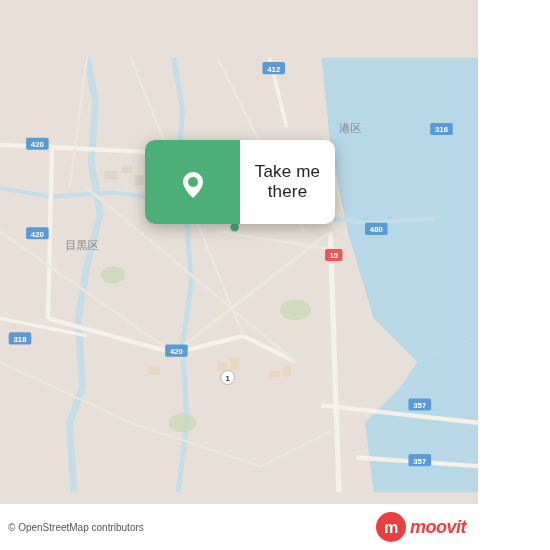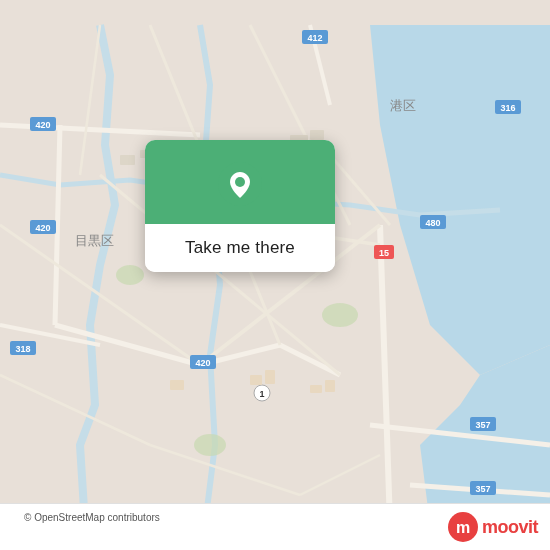--- a/index.html
+++ b/index.html
@@ -5,21 +5,21 @@
     * { margin: 0; padding: 0; box-sizing: border-box; }
     body {
       width: 550px;
       height: 550px;
       overflow: hidden;
       font-family: Arial, sans-serif;
       position: relative;
     }
 
     #map-container {
-      width: 550px;
+      width: 478px;
       height: 550px;
       position: relative;
       background-color: #e8e0d8;
       overflow: hidden;
     }
 
     
     #map-bg {
       width: 100%;
       height: 100%;
@@ -30,21 +30,21 @@
     
     #popup-card {
       position: absolute;
       top: 140px;
       left: 145px;
       width: 190px;
       background: white;
       border-radius: 10px;
       box-shadow: 0 4px 16px rgba(0,0,0,0.28);
       display: flex;
-      flex-direction: column;
+      flex-direction: row;
       align-items: center;
       overflow: hidden;
       z-index: 10;
     }
 
     #popup-icon-area {
       background: #4caf76;
       width: 100%;
       padding: 22px 0 18px 0;
       display: flex;
@@ -70,22 +70,23 @@
       letter-spacing: 0.01em;
     }
 
     
     #bottom-bar {
       position: absolute;
       bottom: 0;
       left: 0;
       width: 100%;
       background: white;
-      padding: 8px 12px 8px 24px;
-      display: flex;
+      padding: 8px 12px 8px 8px;
+      display: flex;
+      align-items: center;
       justify-content: space-between;
       z-index: 10;
       border-top: 1px solid #e0e0e0;
     }
 
     #bottom-left {
       display: flex;
       flex-direction: column;
       gap: 2px;
     }
@@ -110,20 +111,21 @@
     #moovit-icon {
       width: 30px;
       height: 30px;
     }
 
     #moovit-text {
       font-size: 18px;
       font-weight: 700;
       color: #e84040;
       letter-spacing: -0.5px;
+      font-style: italic;
     }
   </style>
 </head>
 <body>
 
 <div id="map-container">
 
   <svg id="map-bg" viewBox="0 0 550 500" xmlns="http://www.w3.org/2000/svg">
 
     <rect width="550" height="500" fill="#e8e0d8"></rect>

